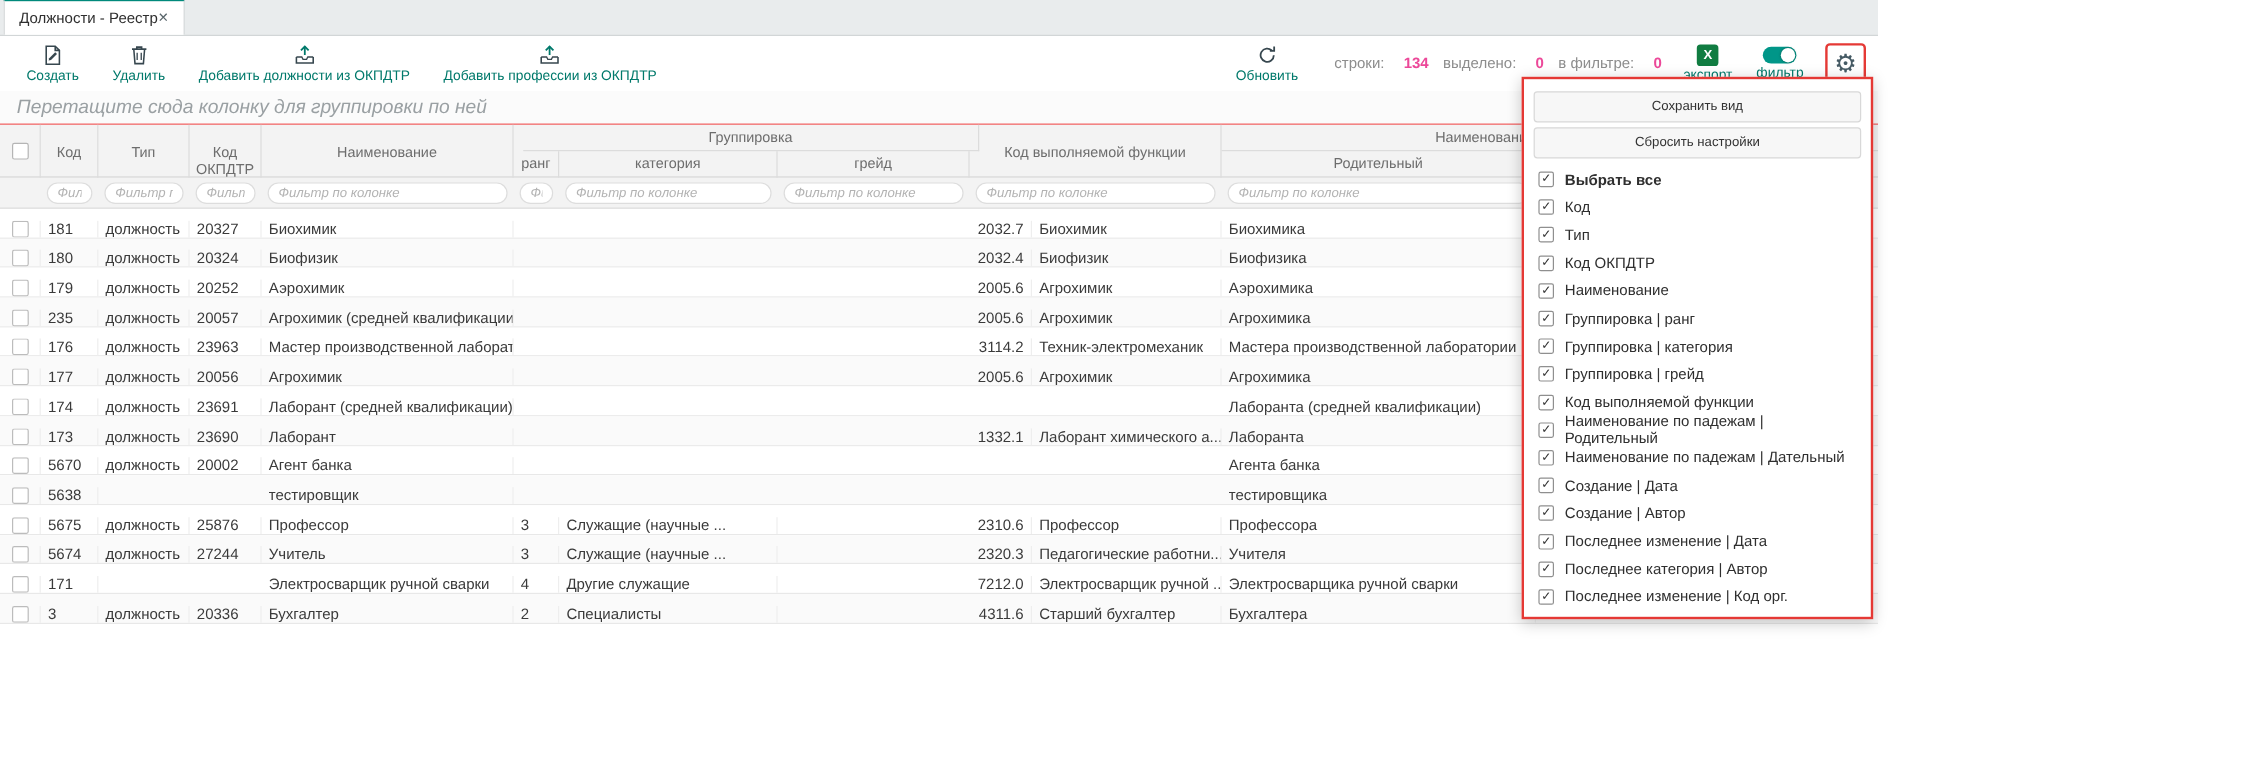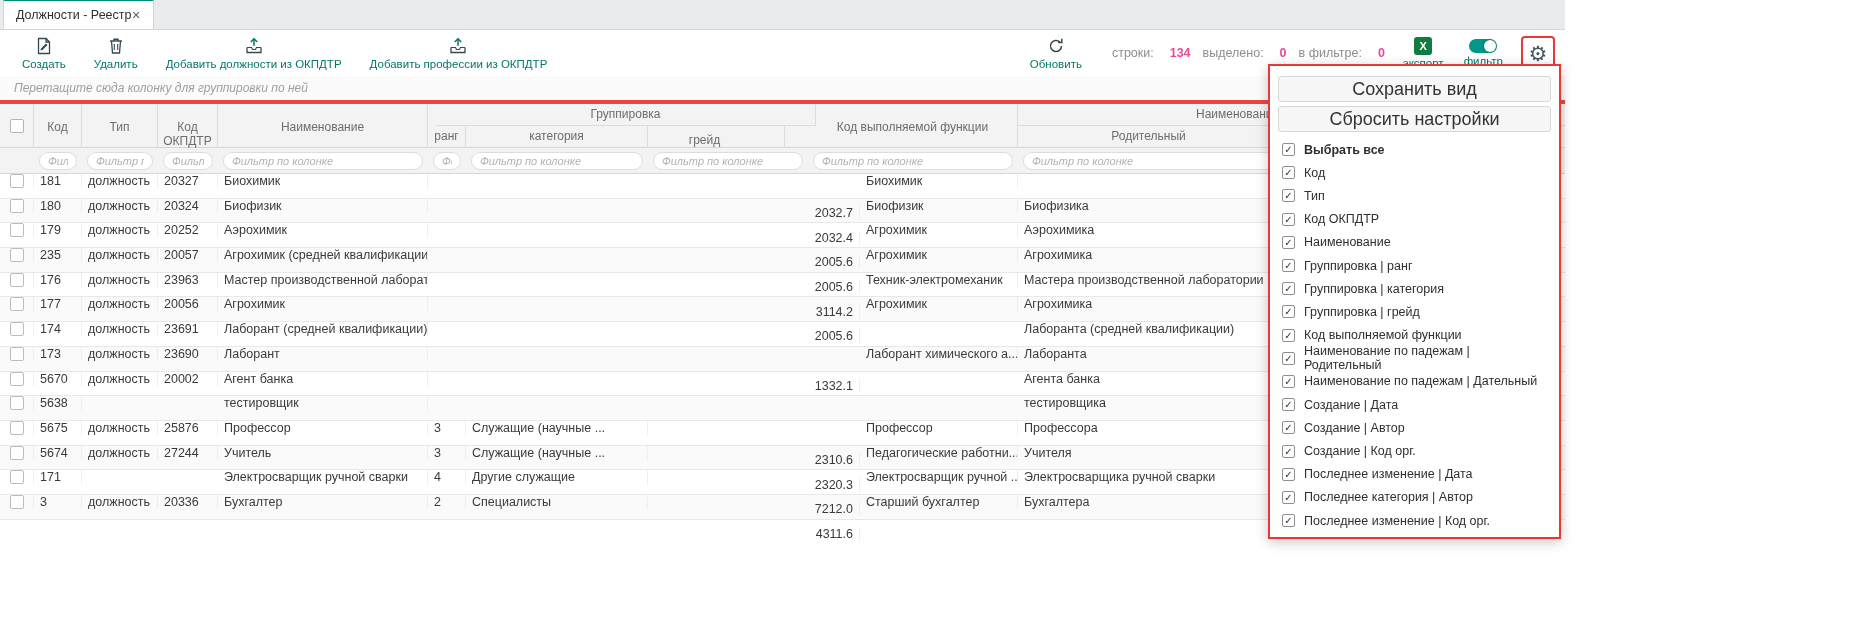--- a/index.html
+++ b/index.html
@@ -32,60 +32,60 @@
   .excel-icon{width:18px;height:18px;border-radius:3px;background:#107c41;color:#fff;
               font-size:11px;font-weight:bold;line-height:18px;text-align:center;}
   .switch{width:28px;height:14px;border-radius:7px;background:#009688;position:relative;}
   .switch .knob{position:absolute;top:1px;right:1px;width:12px;height:12px;border-radius:50%;
                 background:#fff;box-shadow:0 0 2px rgba(0,0,0,.45);}
   .gear-box{width:34px;height:34px;border:2px solid #e53935;border-radius:4px;box-sizing:border-box;
             display:flex;align-items:center;justify-content:center;cursor:pointer;}
   .gear-glyph{font-size:21px;color:#455a64;line-height:1;}
 
   
-  .groupbar{height:28px;background:#fbfbfb;border-bottom:4px solid #ef4444;display:flex;align-items:center;
-            padding-left:14px;font-size:12px;font-style:italic;color:#9aa0a3;box-sizing:border-box;}
+  .groupbar{height:28px;background:#fbfbfb;border-bottom:1px solid #ef4444;display:flex;align-items:center;
+            padding-left:14px;font-size:16px;font-style:italic;color:#9aa0a3;box-sizing:border-box;}
 
   
   .thead{position:relative;height:44px;background:#f3f3f3;border-bottom:1px solid #d6d6d6;
          font-size:12px;color:#6d6d6d;box-sizing:border-box;}
   .hc{position:absolute;box-sizing:border-box;border-right:1px solid #dcdcdc;
       display:flex;align-items:center;justify-content:center;text-align:center;line-height:1.15;
       padding:0 4px;cursor:pointer;}
   .hc.full{top:0;height:44px;padding-top:20px;align-items:flex-start;}
   .hc.full .htxt{margin-top:-3px;}
   .hc.band{top:0;height:22px;border-bottom:1px solid #dcdcdc;}
   .hc.sub{top:22px;height:22px;}
   .h-check{left:0;width:34px;top:0;height:44px;}
   .h-code{left:34px;width:48px;}
   .h-type{left:82px;width:76px;}
   .h-okpdtr{left:158px;width:60px;padding-top:12px;}
   .h-name{left:218px;width:210px;}
   .h-bandgroup{left:436px;width:380px;text-align:center;}
   .h-rank{left:428px;width:38px;}
   .h-cat{left:466px;width:182px;}
-  .h-grade{left:625px;width:160px;align-items:flex-end;}
+  .h-grade{left:648px;width:160px;}
   .h-func{left:808px;width:210px;}
   .h-bandnaming{left:1018px;width:547px;justify-content:flex-start;border-right:none;}
   .h-bandnaming .htxt{position:absolute;left:178px;white-space:nowrap;}
   .h-gen{left:1018px;width:262px;}
   .h-dat{left:1280px;width:210px;}
   .h-rest{left:1490px;width:75px;border-right:none;}
   .hcb{width:12px;height:12px;border:1px solid #b5b5b5;border-radius:2px;background:#fff;}
 
   
   .tfilter{height:26px;background:#f3f3f3;border-bottom:1px solid #d6d6d6;display:flex;align-items:center;box-sizing:border-box;}
   .fc{box-sizing:border-box;padding:0 5px;flex:none;}
   .fc input{width:100%;height:18px;box-sizing:border-box;border:1px solid #ddd;border-radius:9px;
             background:#fff;outline:none;padding:0 8px;font-size:11px;font-style:italic;color:#555;
             font-family:"Liberation Sans","DejaVu Sans",sans-serif;}
   .fc input::placeholder{color:#b3b3b3;font-style:italic;text-overflow:ellipsis;}
 
   
-  .tr{display:flex;height:23.7px;border-bottom:1px solid #e8e8e8;background:#fff;align-items:flex-start;
+  .tr{display:flex;height:23.7px;border-bottom:1px solid #e8e8e8;background:#fff;align-items:flex-end;
       font-size:12.5px;color:#3a3a3a;cursor:default;}
   .tbody .tr:nth-child(even){background:#fafafa;}
   .td{box-sizing:border-box;display:flex;align-items:center;padding:0 6px;border-right:1px solid #eeeeee;
       overflow:hidden;white-space:nowrap;flex:none;}
   .rowcb{width:12px;height:12px;border:1px solid #bcbcbc;border-radius:2px;background:#fff;margin:0 auto;cursor:pointer;}
   .w-check{width:34px;}
   .w-code{width:48px;}
   .w-type{width:76px;}
   .w-okpdtr{width:60px;}
   .w-name{width:210px;}
@@ -97,21 +97,21 @@
   .w-func{width:210px;}
   .w-gen{width:262px;}
   .w-dat{width:210px;}
   .w-rest{flex:1 1 auto;border-right:none;}
 
   
   .settings-panel{position:absolute;left:1268px;top:64px;width:293px;box-sizing:border-box;
                   background:#fff;border:2px solid #e53935;box-shadow:0 3px 12px rgba(0,0,0,.22);
                   z-index:20;padding:6px 0 5px;}
   .panel-btn{display:block;margin:4px 8px;height:26px;line-height:24px;box-sizing:border-box;
-             background:#f7f7f7;border:1px solid #d8d8d8;border-radius:3px;font-size:18px;color:#333;
+             background:#f7f7f7;border:1px solid #d8d8d8;border-radius:3px;font-size:11px;color:#333;
              text-align:center;cursor:pointer;}
   .panel-items{margin-top:6px;}
   .pitem{display:flex;align-items:center;height:23.2px;padding:0 12px;font-size:12.5px;color:#2f2f2f;cursor:pointer;}
   .panel-items .pitem:first-child{font-weight:bold;}
   .pcb{width:13px;height:13px;box-sizing:border-box;border:1px solid #8f8f8f;border-radius:2px;background:#fff;
        display:flex;align-items:center;justify-content:center;margin-right:9px;flex:none;
        font-size:10px;font-weight:bold;color:#333;}
   .pcb::after{content:"✓";}
 </style>
 </head>
@@ -280,20 +280,21 @@
         </div>
       <div class="td w-code">181</div>
       <div class="td w-type">должность</div>
       <div class="td w-okpdtr">20327</div>
       <div class="td w-name">Биохимик</div>
       <div class="td w-rank"></div>
       <div class="td w-cat"></div>
       <div class="td w-grade"></div>
       <div class="td w-fnum">2032.7</div>
       <div class="td w-fname">Биохимик</div>
+      <div class="td w-gen">Биохимика</div>
       <div class="td w-dat"></div>
       <div class="td w-rest"></div>
     </div>
       <div class="tr" style="">
       <div class="td w-check">
           <span class="rowcb"></span>
         </div>
       <div class="td w-code">180</div>
       <div class="td w-type">должность</div>
       <div class="td w-okpdtr">20324</div>
@@ -564,24 +565,20 @@
         <div class="pitem" style="">
         <span class="pcb"></span>
         <span>Создание | Дата</span>
       </div>
         <div class="pitem" style="">
         <span class="pcb"></span>
         <span>Создание | Автор</span>
       </div>
         <div class="pitem" style="">
         <span class="pcb"></span>
-        <span>Создание | Код орг.</span>
-      </div>
-        <div class="pitem" style="">
-        <span class="pcb"></span>
         <span>Последнее изменение | Дата</span>
       </div>
         <div class="pitem" style="">
         <span class="pcb"></span>
         <span>Последнее категория | Автор</span>
       </div>
         <div class="pitem" style="">
         <span class="pcb"></span>
         <span>Последнее изменение | Код орг.</span>
       </div>

